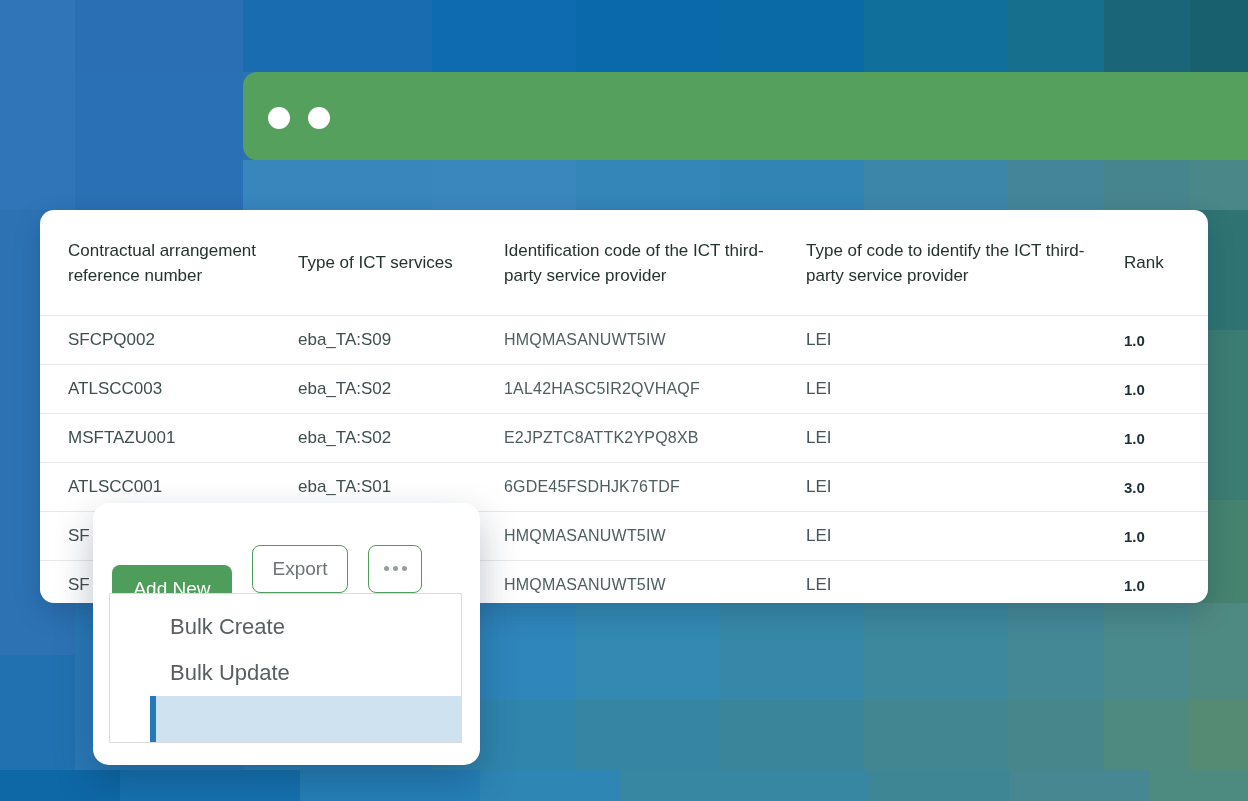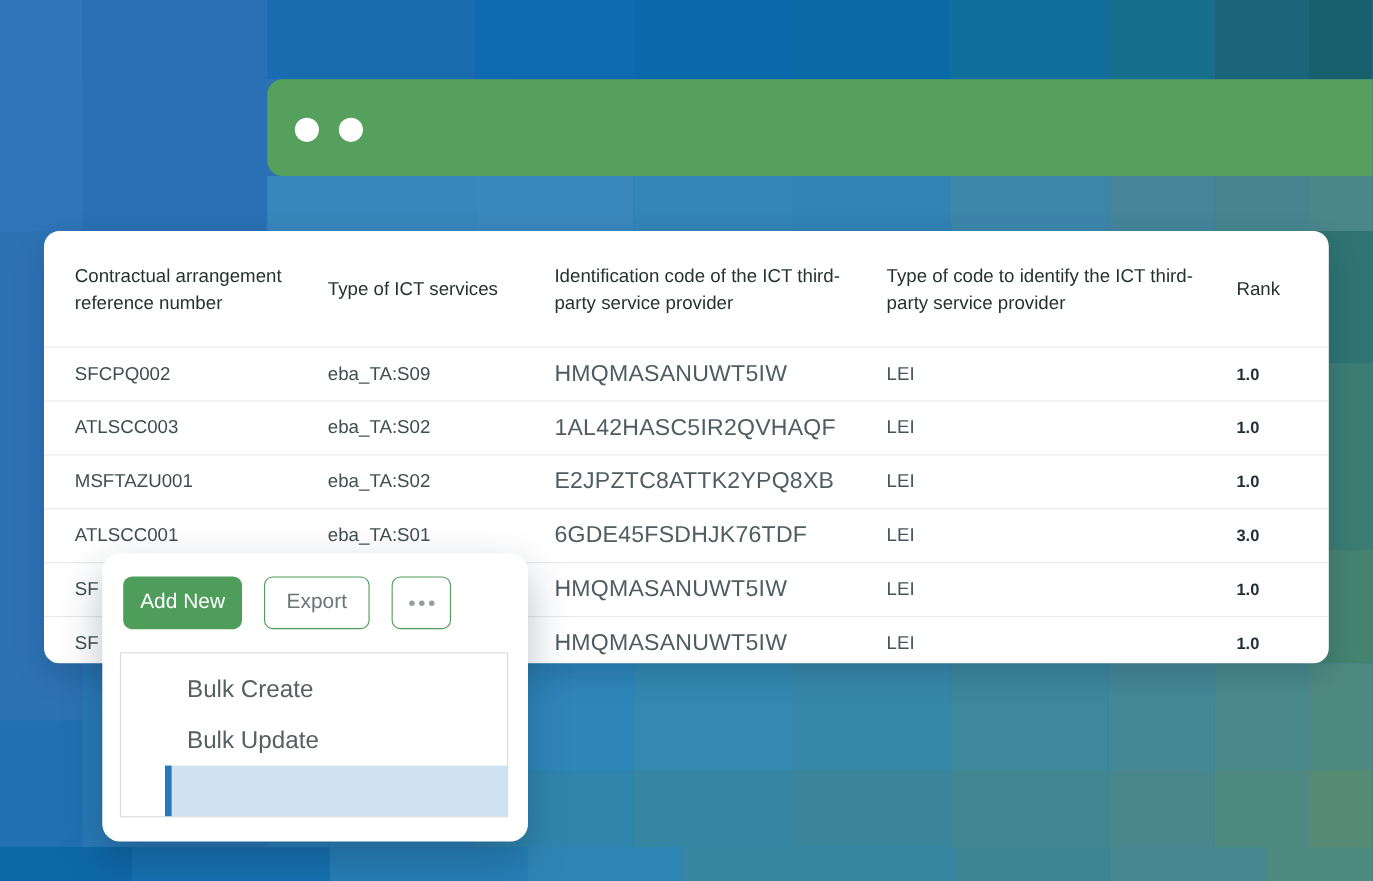--- a/index.html
+++ b/index.html
@@ -20,32 +20,32 @@
   
   .card { position:absolute; left:40px; top:210px; width:1168px; height:393px;
           background:#ffffff; border-radius:14px; overflow:hidden;
           box-shadow:0 10px 28px rgba(8,32,58,0.20); }
   .trow { display:grid; grid-template-columns:230px 206px 302px 318px 1fr;
           padding:12px 28px; align-items:center; }
   .thead { height:105px; }
   .thead .cell { font-size:17px; line-height:25px; color:#24332f; padding-right:14px; }
   .tbody-row { height:49px; border-top:1px solid #e7e9e9; }
   .cell { font-size:17px; color:#3f4e4e; }
-  .cell.code { font-size:21px; color:#4e5d5f; letter-spacing:0.2px; }
+  .cell.code { font-size:16px; color:#4e5d5f; letter-spacing:0.2px; }
   .cell.ctype { color:#46555a; }
   .cell.rank { font-size:15px; font-weight:bold; color:#1f2e36; }
 
   
   .popover { position:absolute; left:93px; top:503px; width:387px; height:262px;
              background:#ffffff; border-radius:16px;
              box-shadow:0 16px 38px rgba(10,35,64,0.28); }
   .btn-row { position:absolute; left:19px; top:21px; display:flex; gap:20px; align-items:center; }
   .btn { height:48px; border-radius:8px; display:flex; align-items:center; justify-content:center;
          font-size:19px; cursor:pointer; }
-  .btn-primary { width:108px; color:#ffffff; border:none; }
+  .btn-primary { width:120px; color:#ffffff; border:none;margin-top:41px; }
   .btn-outline { width:96px; background:#ffffff; border:1.5px solid #4f9d5b; color:#6d7476; }
   .btn-more { width:54px; background:#ffffff; border:1.5px solid #4f9d5b; gap:4px; }
   .btn-more .mdot { width:5px; height:5px; border-radius:50%; background:#979d9f; }
 
   
   .menu { position:absolute; left:16px; top:90px; width:353px; height:150px;
           background:#ffffff; border:1px solid #d9dbdc; padding-top:10px;padding-left:40px; }
   .menu-item { position:relative; height:46px; display:flex; align-items:center;
                padding-left:20px; font-size:22px; color:#585e61; cursor:pointer; }
   .menu-item.selected { background:#cfe2f0; }

